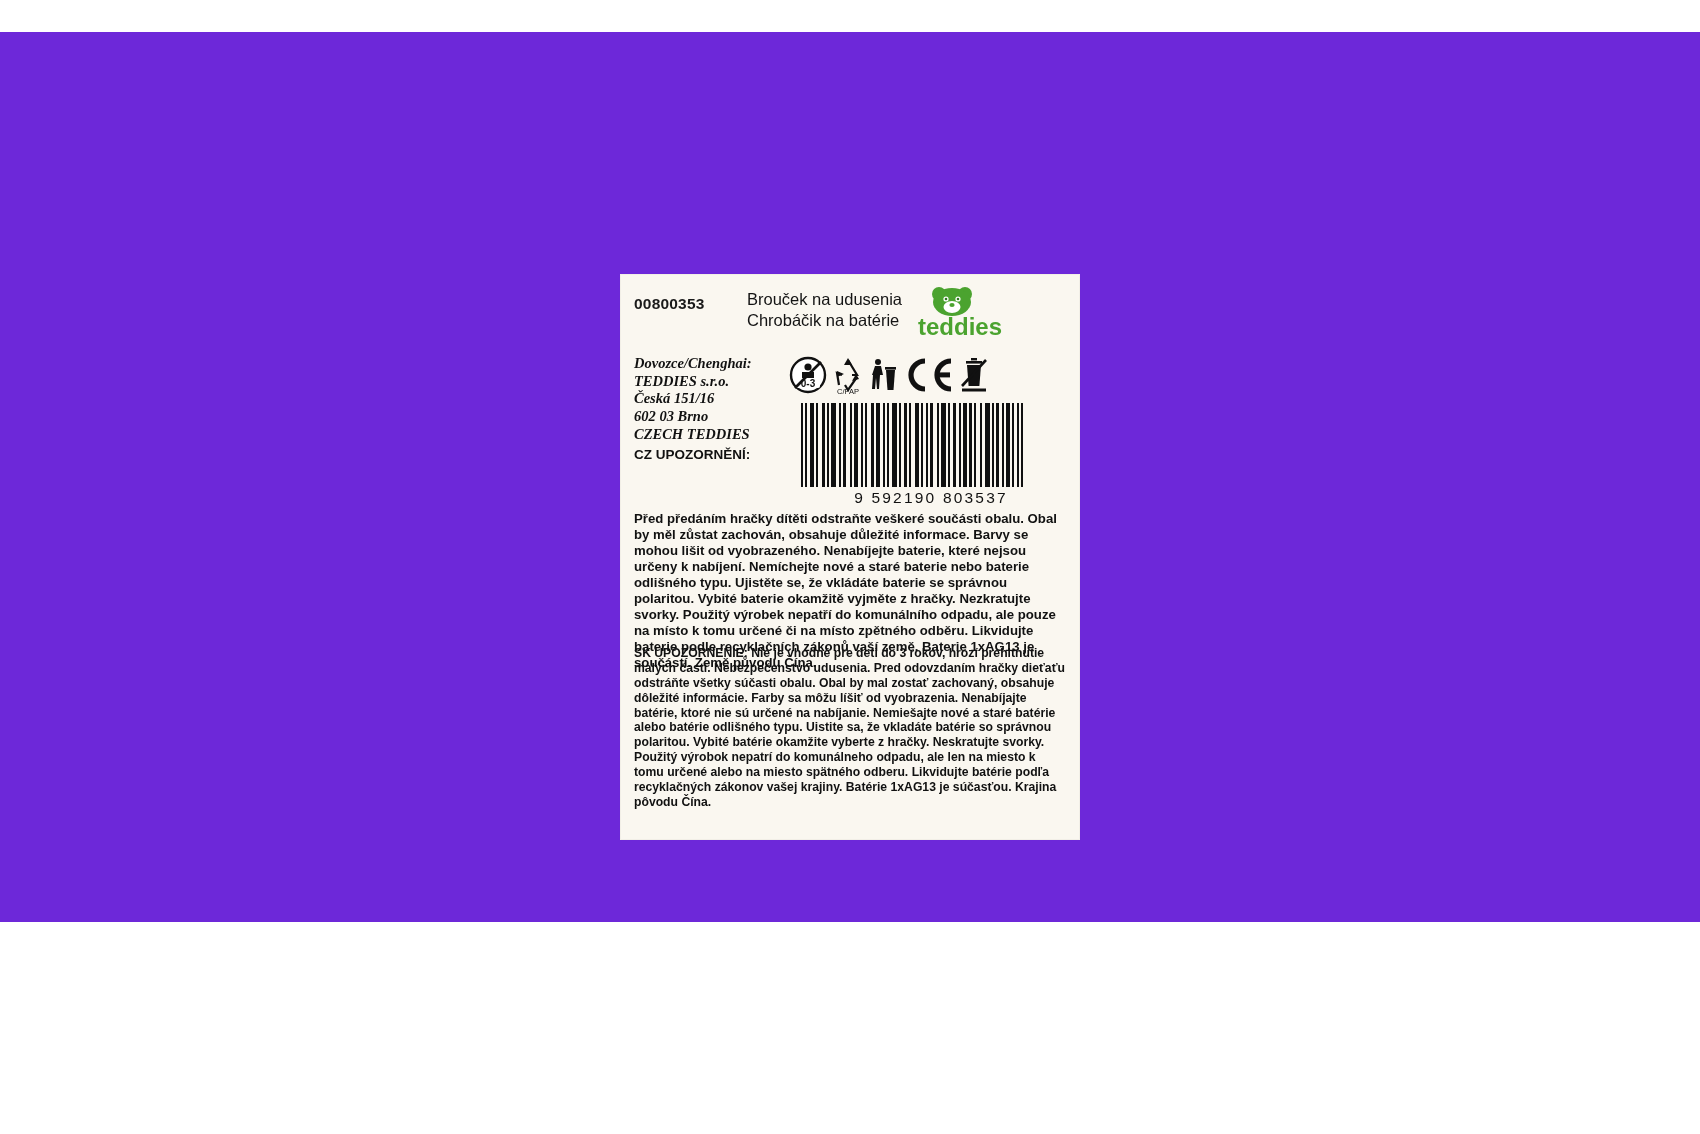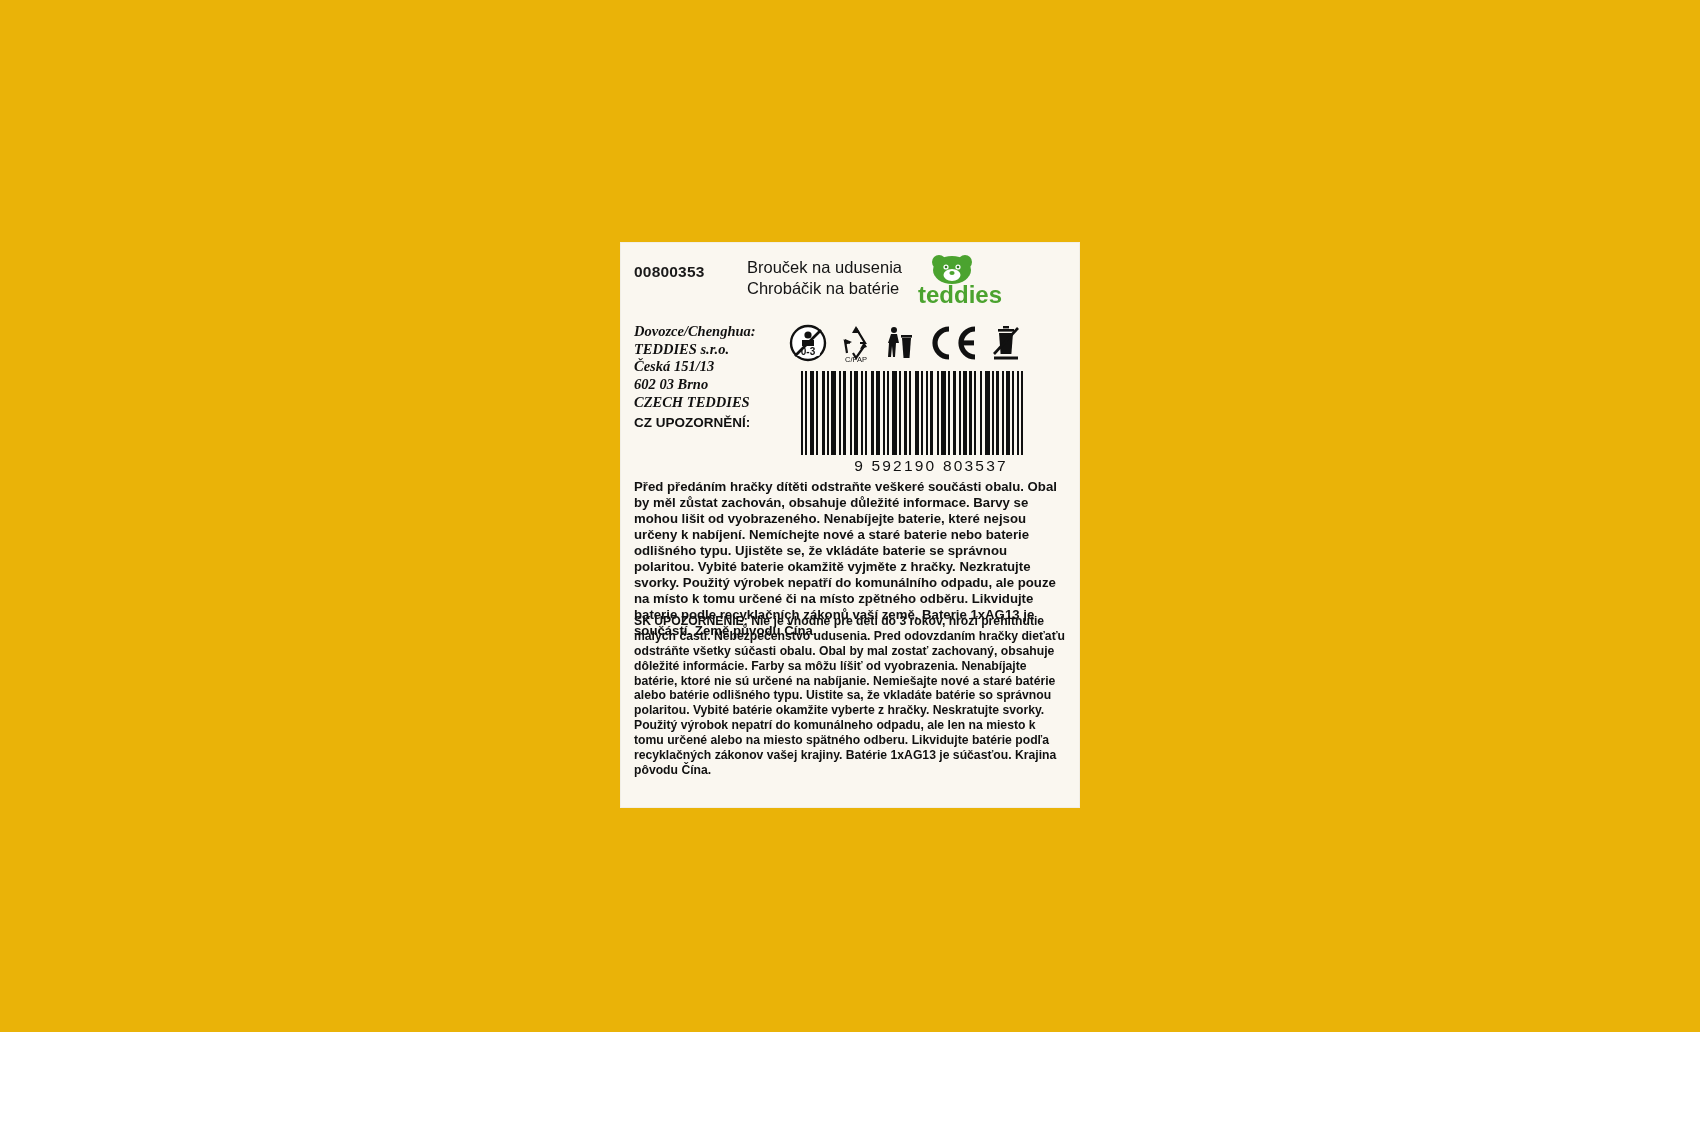--- a/index.html
+++ b/index.html
@@ -1,18 +1,18 @@
 <!DOCTYPE html>
 <html><head>
 <meta charset="utf-8">
 <style>
   html,body{margin:0;padding:0;background:#ffffff;}
   body{width:1700px;height:1134px;font-family:"Liberation Sans",sans-serif;overflow:hidden;}
 
-  .stage{position:relative;width:1700px;height:1032px;background:#eab308;}
+  .stage{position:relative;width:1700px;height:890px;background:#6d28d9;margin-top:32px;}
 
   
   .label-card{
     position:absolute;
     left:621px;
     top:243px;
     width:458px;
     height:564px;
     background:#faf7f0;
     box-shadow:0 0 0 1px #f2efe7;
@@ -43,21 +43,21 @@
   .importer{
     position:absolute;left:13px;top:80px;
     font-family:"Liberation Serif",serif;
     font-style:italic;font-weight:700;
     font-size:14.5px;line-height:1.22;color:#111;
   }
 
   
   .symbols{
     position:absolute;left:168px;top:78px;
-    display:flex;align-items:center;gap:12px;height:44px;
+    display:flex;align-items:center;gap:4px;height:44px;
   }
   .sym{position:relative;}
   .sym svg{display:block;}
 
   
   .barcode-wrap{
     position:absolute;left:180px;top:128px;width:260px;
   }
   .bars{height:84px;display:flex;align-items:flex-end;}
   .bars i{display:block;background:#101010;height:100%;}
@@ -118,23 +118,23 @@
             <circle cx="41" cy="14" r="1.3" fill="#2f7a1e"></circle>
             <circle cx="53" cy="14" r="1.3" fill="#2f7a1e"></circle>
             <ellipse cx="47" cy="20" rx="2.6" ry="1.9" fill="#4ba32f"></ellipse>
           </g>
           <text x="55" y="50" font-family="Liberation Sans, sans-serif" font-size="24" font-weight="bold" fill="#4ba32f" text-anchor="middle">teddies</text>
         </svg>
       </div>
     </div>
 
     <div class="importer">
-      <div>Dovozce/Chenghua:</div>
+      <div>Dovozce/Chenghai:</div>
       <div>TEDDIES s.r.o.</div>
-      <div>Česká 151/13</div>
+      <div>Česká 151/16</div>
       <div>602 03 Brno</div>
       <div>CZECH TEDDIES</div>
     </div>
 
     <div class="symbols">
 
       <div class="sym">
         <svg width="38" height="38" viewBox="0 0 38 38" xmlns="http://www.w3.org/2000/svg">
           <circle cx="19" cy="19" r="17" fill="#ffffff" stroke="#111" stroke-width="2.4"></circle>
           <g fill="#111">

